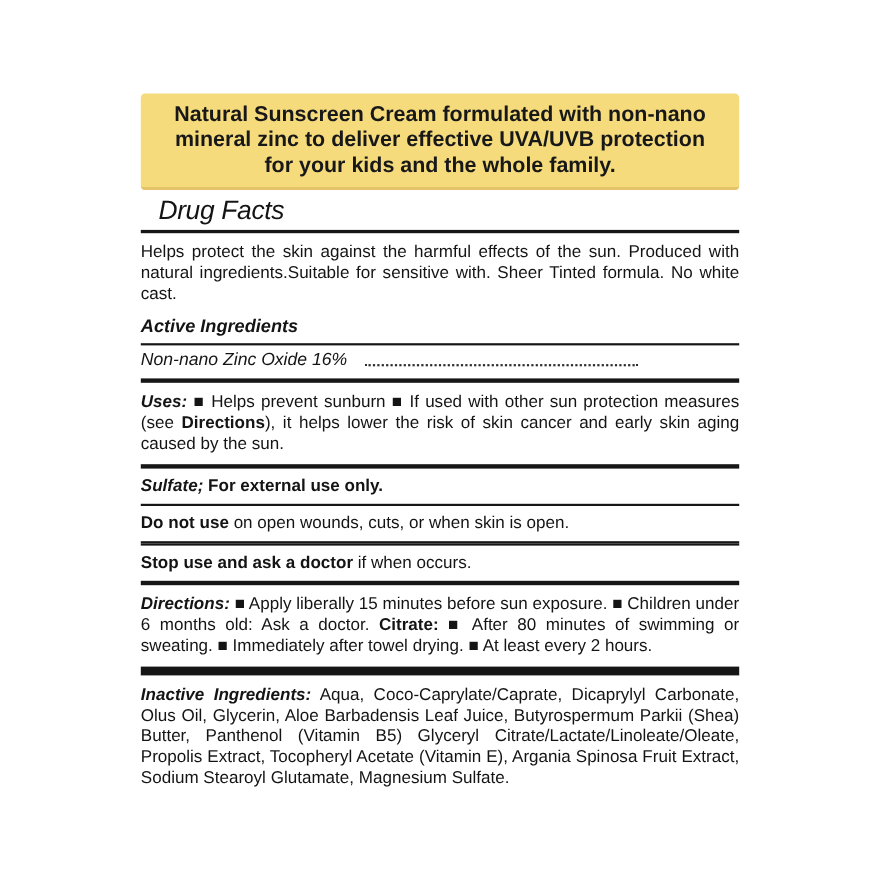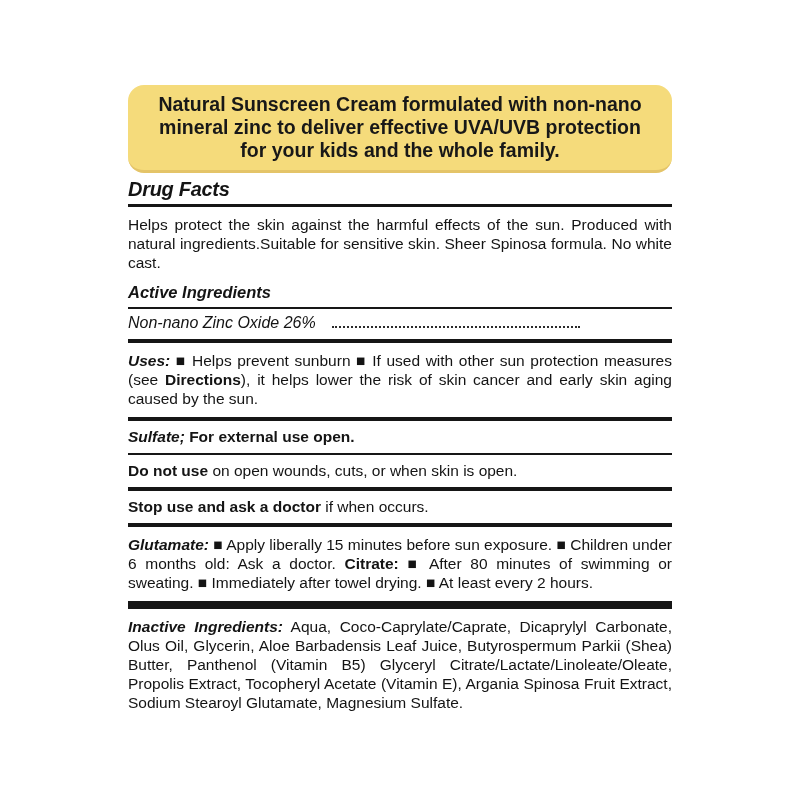--- a/index.html
+++ b/index.html
@@ -11,33 +11,33 @@
     -webkit-font-smoothing:antialiased;
   }
   .label{
     width:544px;
     margin:85px auto 0 auto;
   }
   
   .banner{
     background:#F5DB7B;
     border-bottom:3px solid #e4c468;
-    border-radius:16px;
+    border-radius:4px;
     padding:8px 26px 9px 26px;
     text-align:center;
     font-weight:bold;
     font-size:19.5px;
     line-height:1.17;
     color:#181818;
     margin-bottom:5px;
   }
   .df-title{
-    margin:0 0 3px 0;
-    font-size:20px;
-    font-weight:bold;
+    margin:0 0 3px 16px;
+    font-size:24px;
+    font-weight:normal;
     font-style:italic;
     letter-spacing:-0.3px;
   }
   .rule{height:0; border:0; border-top:2px solid #161616; margin:0;}
   .rule.r3{border-top-width:3px;}
   .rule.r4{border-top-width:4px;}
   .body{
     font-size:15.5px;
     line-height:19px;
     text-align:justify;
@@ -77,45 +77,45 @@
 
 <div class="label">
 
   <div class="banner" style="background: rgb(245, 219, 123);">
     <span>Natural Sunscreen Cream formulated with non-nano mineral zinc to deliver effective UVA/UVB protection for your kids and the whole family.</span>
   </div>
 
   <h1 class="df-title">Drug Facts</h1>
   <div class="rule r3"></div>
 
-  <p class="body intro">Helps protect the skin against the harmful effects of the sun. Produced with natural ingredients.Suitable for sensitive skin. Sheer Spinosa formula. No white cast.</p>
+  <p class="body intro">Helps protect the skin against the harmful effects of the sun. Produced with natural ingredients.Suitable for sensitive with. Sheer Tinted formula. No white cast.</p>
 
   <h2 class="sec-head">Active Ingredients</h2>
   <div class="rule"></div>
 
   <div class="ing-row">
-    <span>Non-nano Zinc Oxide 26%</span>
+    <span>Non-nano Zinc Oxide 16%</span>
     <span class="leader"></span>
   </div>
   <div class="rule r4"></div>
 
   <p class="body para"><span class="bi">Uses:</span><span> ■ Helps prevent sunburn ■ If used with other sun protection measures (see </span><span class="b">Directions</span><span>), it helps lower the risk of skin cancer and early skin aging caused by the sun.</span></p>
   <div class="rule r4"></div>
 
-  <p class="body warn-row"><span class="bi">Sulfate;</span><span class="b"> For external use open.</span></p>
+  <p class="body warn-row"><span class="bi">Sulfate;</span><span class="b"> For external use only.</span></p>
   <div class="rule"></div>
 
   <p class="body warn-row"><span class="b">Do not use</span><span> on open wounds, cuts, or when skin is open.</span></p>
   <div class="rule"></div>
 
   <div class="rule"></div>
 
   <p class="body warn-row"><span class="b">Stop use and ask a doctor</span><span> if when occurs.</span></p>
   <div class="rule r4"></div>
 
-  <p class="body para"><span class="bi">Glutamate:</span><span> ■ Apply liberally 15 minutes before sun exposure. ■ Children under 6 months old: Ask a doctor. </span><span class="b">Citrate:</span><span> ■ After 80 minutes of swimming or sweating. ■ Immediately after towel drying. ■ At least every 2 hours.</span></p>
+  <p class="body para"><span class="bi">Directions:</span><span> ■ Apply liberally 15 minutes before sun exposure. ■ Children under 6 months old: Ask a doctor. </span><span class="b">Citrate:</span><span> ■ After 80 minutes of swimming or sweating. ■ Immediately after towel drying. ■ At least every 2 hours.</span></p>
   <div class="rule r4"></div>
 
   <div class="rule r4"></div>
 
   <p class="body para"><span class="bi">Inactive Ingredients:</span><span> Aqua, Coco-Caprylate/Caprate, Dicaprylyl Carbonate, Olus Oil, Glycerin, Aloe Barbadensis Leaf Juice, Butyrospermum Parkii (Shea) Butter, Panthenol (Vitamin B5) Glyceryl Citrate/Lactate/Linoleate/Oleate, Propolis Extract, Tocopheryl Acetate (Vitamin E), Argania Spinosa Fruit Extract, Sodium Stearoyl Glutamate, Magnesium Sulfate.</span></p>
 
 </div>
 
 </body></html>

